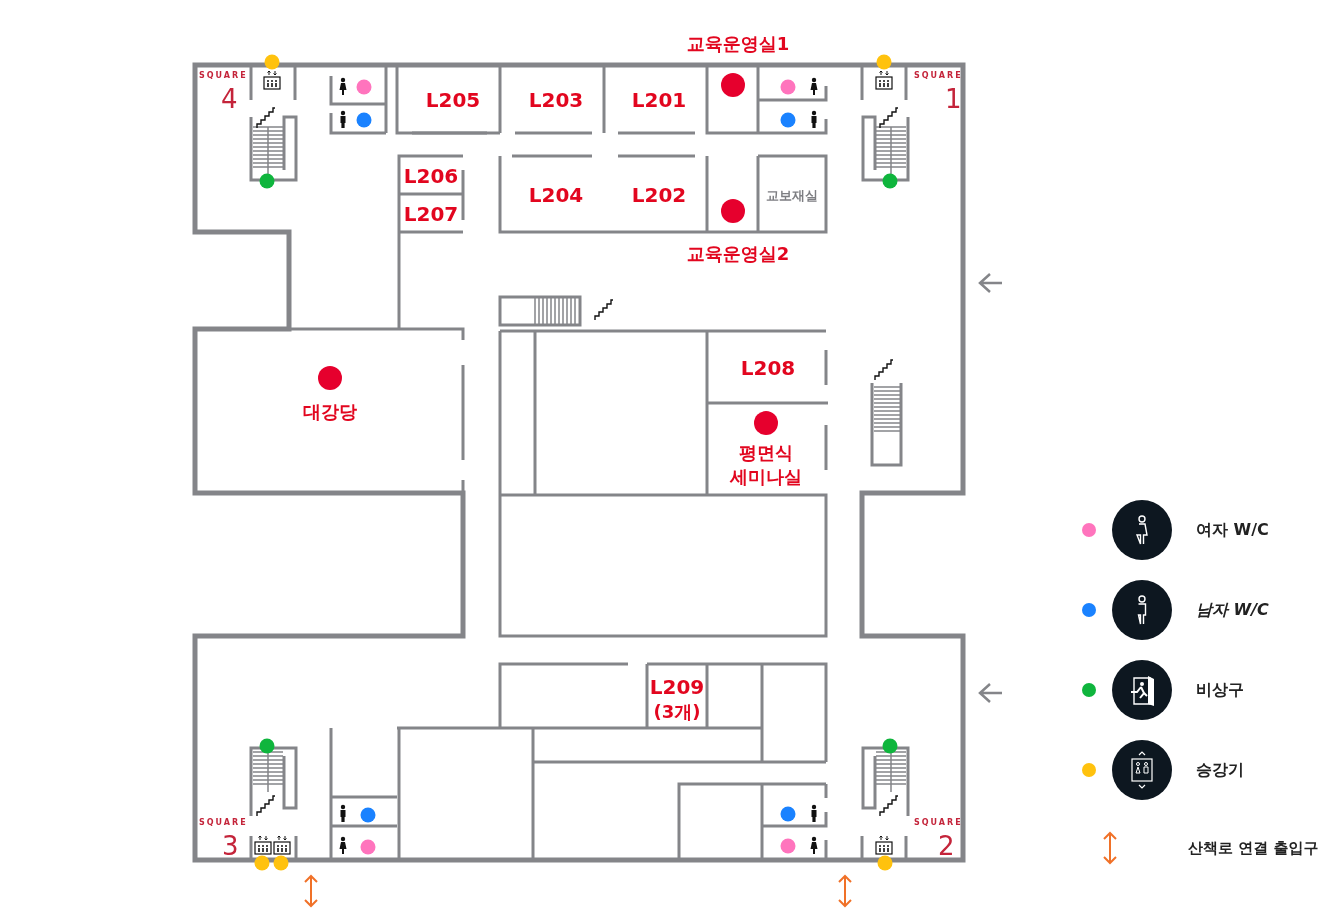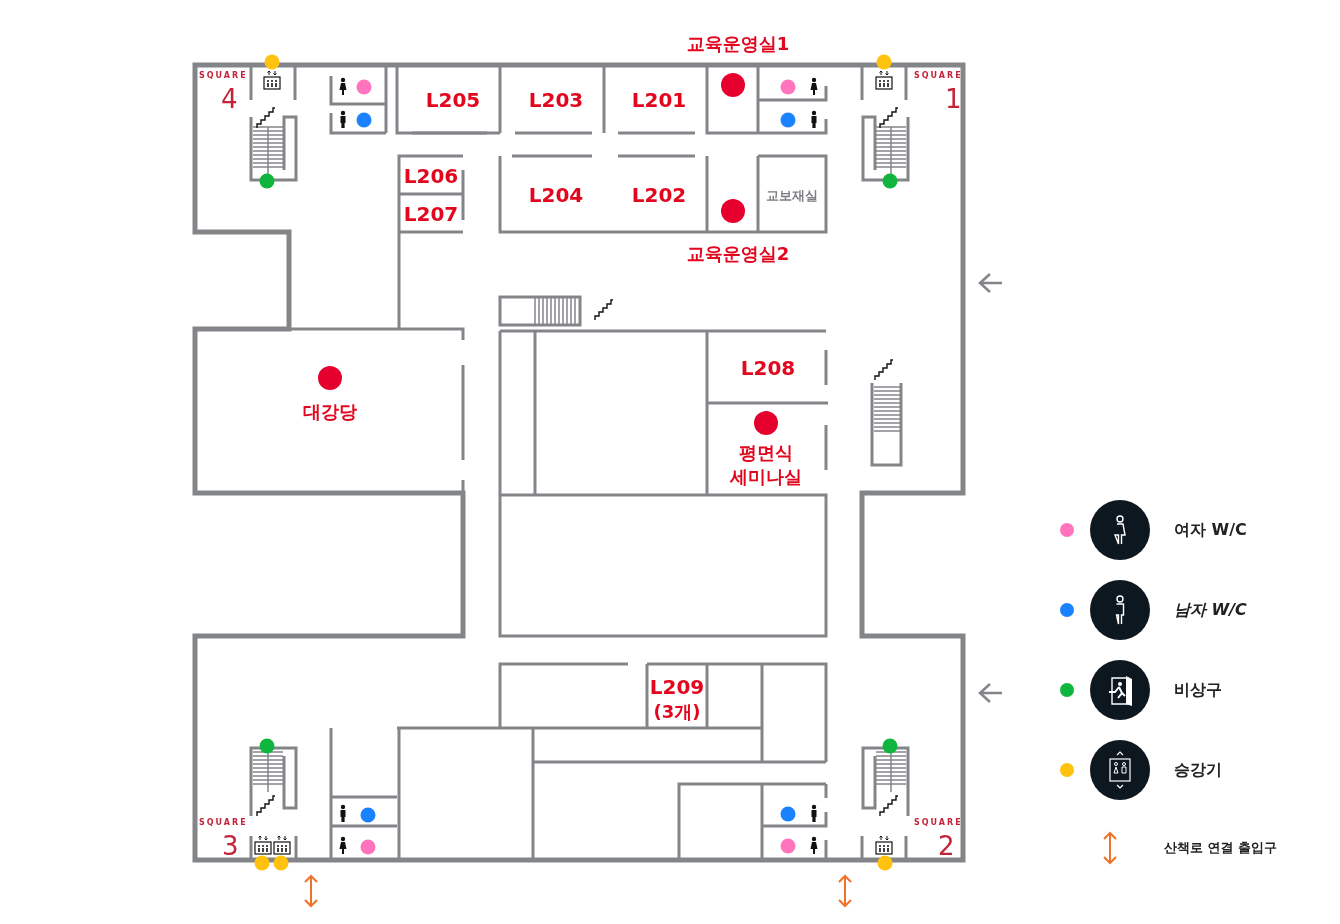--- a/index.html
+++ b/index.html
@@ -6,21 +6,21 @@
   body { width: 1340px; height: 924px; position: relative; overflow: hidden; font-family: "DejaVu Sans", sans-serif; }
   #floor { position: absolute; left: 0; top: 0; }
   .wall { stroke: #848589; stroke-width: 5; fill: none; stroke-linecap: square; }
   .thin { stroke: #848589; stroke-width: 3; fill: none; }
   .step { stroke: #848589; stroke-width: 1.5; }
   .roomlbl { fill: #e2061f; font-family: "DejaVu Sans", sans-serif; font-weight: bold; font-size: 20px; text-anchor: middle; }
   .roomlbl-s { fill: #e2061f; font-family: "DejaVu Sans", sans-serif; font-weight: bold; font-size: 18px; text-anchor: middle; }
   .graylbl { fill: #7d7e82; font-family: "DejaVu Sans", sans-serif; font-weight: bold; font-size: 13px; text-anchor: middle; }
   .sqword { fill: #c4243a; font-family: "DejaVu Sans", sans-serif; font-size: 8px; letter-spacing: 2px; font-weight: bold; }
   .sqnum { fill: #c4243a; font-family: "DejaVu Sans", sans-serif; font-size: 26px; }
-  .legend-item { position: absolute; left: 1055px; height: 60px; display: flex; align-items: center; }
+  .legend-item { position: absolute; left: 1077px; height: 60px; display: flex; align-items: center; }
   .legend-dot { width: 14px; height: 14px; border-radius: 50%; margin-right: 16px; margin-left: 5px; }
   .legend-circle { width: 60px; height: 60px; border-radius: 50%; background: #0d1720; display: flex; align-items: center; justify-content: center; }
   .legend-label { margin-left: 24px; font-size: 16px; color: #222; font-weight: bold; font-family: "DejaVu Sans", sans-serif; }
 </style>
 </head>
 <body>
 
 <svg id="floor" width="1340" height="924" viewBox="0 0 1340 924">
   <defs>
     <g id="woman-sym">
@@ -221,15 +221,15 @@
           <circle cx="4" cy="-6" r="1.5" fill="none" stroke="#fff"></circle>
           <path d="M-6,3 L-4,-3 L-2,3 Z M2,-3 H6 V3 H2 Z" stroke="#fff" stroke-width="1" fill="none"></path>
         </svg>
     </span>
     <span class="legend-label">승강기</span>
   </div>
   <div class="legend-item" style="top:818px; left:1100px;">
     <svg width="20" height="36" viewBox="-10 -18 20 36">
         <path d="M0,-15 V15 M-6,-9 L0,-15 L6,-9 M-6,9 L0,15 L6,9" stroke="#f07128" stroke-width="2" fill="none"></path>
       </svg>
-    <span class="legend-label" style="margin-left:44px; font-size:13px;">산책로 연결 출입구</span>
+    <span class="legend-label" style="margin-left:68px; font-size:15px;">산책로 연결 출입구</span>
   </div>
 </div>
 
 </body></html>

